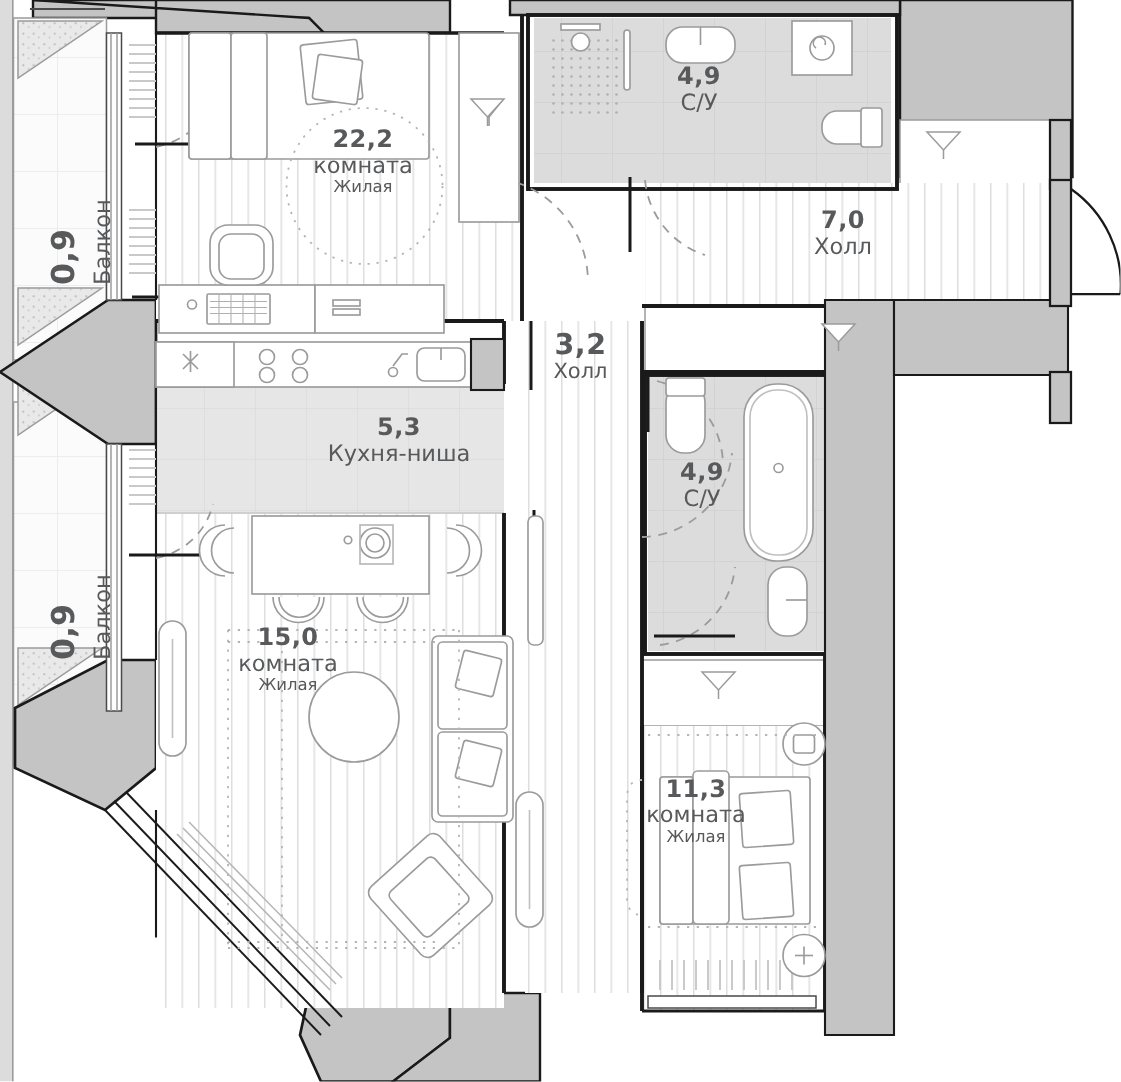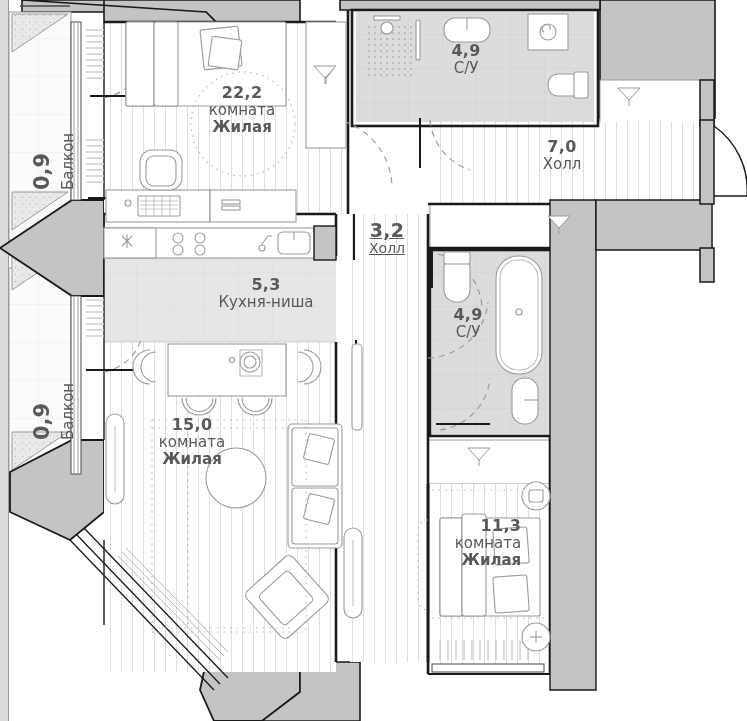--- a/index.html
+++ b/index.html
@@ -39,22 +39,22 @@
     font-weight: bold;
     letter-spacing: 0.3px;
     display: block;
   }
   .room-label .rname {
     font-size: 15px;
     font-weight: normal;
     display: block;
   }
   .room-label .rname2 {
-    font-size: 15px;
-    font-weight: bold;
+    font-size: 11px;
+    font-weight: normal;
     display: block;
   }
   .room-label.small .area { font-size: 19px; }
   .room-label.small .rname { font-size: 14px; }
 
   .balcony-label {
     position: absolute;
     color: #58595b;
     transform-origin: 0 0;
     white-space: nowrap;
@@ -509,42 +509,42 @@
   <div class="room-label" style="left:466px; top:42px; transform:translateX(-50%);">
     <span class="area">4,9</span>
     <span class="rname">С/У</span>
   </div>
 
   <div class="room-label" style="left:562px; top:138px; transform:translateX(-50%);">
     <span class="area">7,0</span>
     <span class="rname">Холл</span>
   </div>
 
-  <div class="room-label small" style="left:387px; top:220px; transform:translateX(-50%);text-decoration:underline;">
+  <div class="room-label small" style="left:387px; top:220px; transform:translateX(-50%);">
     <span class="area">3,2</span>
     <span class="rname">Холл</span>
   </div>
 
   <div class="room-label" style="left:223px; top:276px; transform:translateX(-50%);margin-left:43px;">
     <span class="area">5,3</span>
     <span class="rname">Кухня-ниша</span>
   </div>
 
   <div class="room-label" style="left:468px; top:306px; transform:translateX(-50%);">
     <span class="area">4,9</span>
     <span class="rname">С/У</span>
   </div>
 
   <div class="room-label" style="left:192px; top:416px; transform:translateX(-50%);">
     <span class="area">15,0</span>
     <span class="rname">комната</span>
     <span class="rname2">Жилая</span>
   </div>
 
-  <div class="room-label" style="left:488px; top:517px; transform:translateX(-50%);text-align:right;">
+  <div class="room-label" style="left:464px; top:517px; transform:translateX(-50%);">
     <span class="area">11,3</span>
     <span class="rname">комната</span>
     <span class="rname2">Жилая</span>
   </div>
 
   <div class="balcony-label" style="left:30px; top:190px; transform:rotate(-90deg);">
     <span class="area">0,9</span>
   </div>
   <div class="balcony-label" style="left:58px; top:190px; transform:rotate(-90deg);">
     <span class="bname">Балкон</span>

